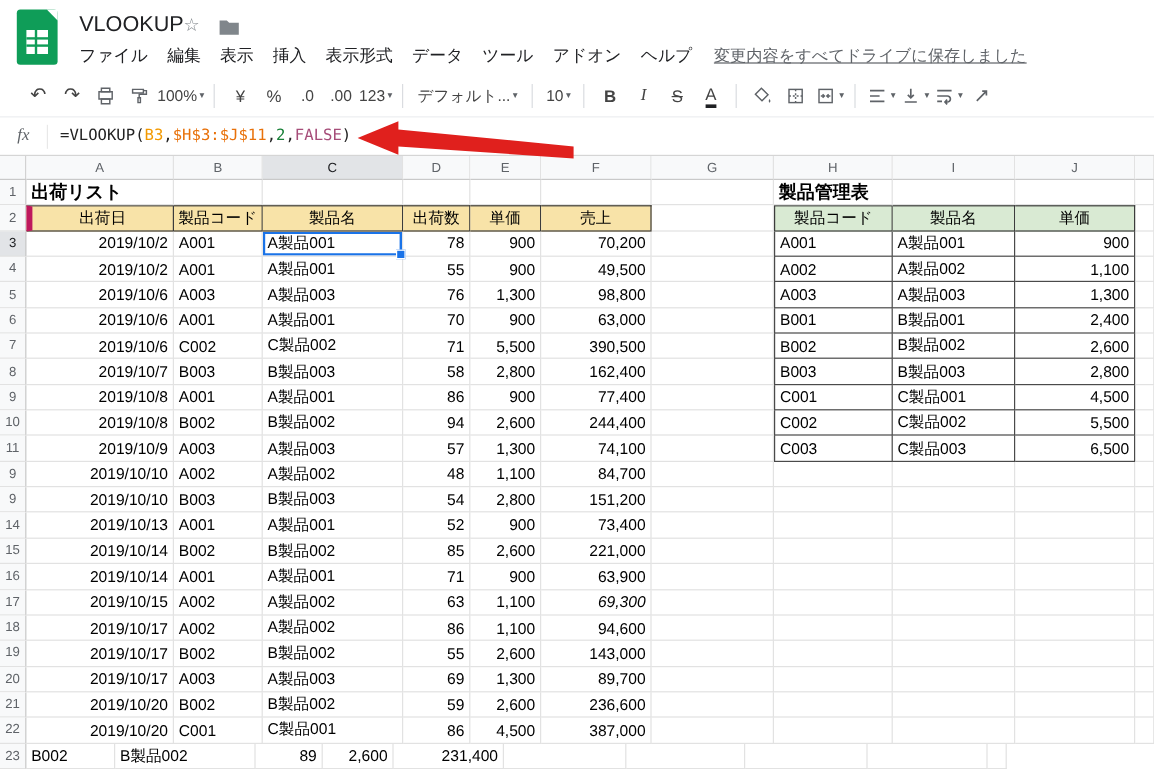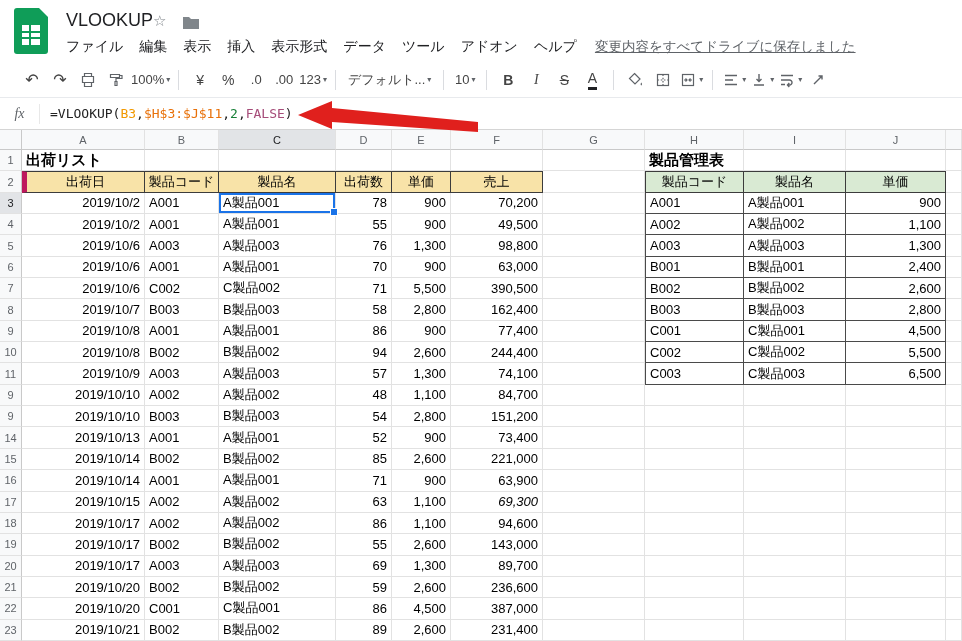--- a/index.html
+++ b/index.html
@@ -536,21 +536,20 @@
       <div class="cell num" style="width: 59px;">4,500</div>
       <div class="cell num" style="width: 92px;">387,000</div>
       <div class="cell" style="width: 102px;"></div>
       <div class="cell" style="width: 99px;"></div>
       <div class="cell" style="width: 102px;"></div>
       <div class="cell" style="width: 100px;"></div>
       <div class="cell" style="width: 16px;"></div>
     </div>
     <div class="g-row">
       <div class="g-rowh">23</div>
-      <div class="cell num" style="width: 123px;">2019/10/21</div>
       <div class="cell txt" style="width: 74px;">B002</div>
       <div class="cell txt" style="width: 117px;">B製品002</div>
       <div class="cell num" style="width: 56px;">89</div>
       <div class="cell num" style="width: 59px;">2,600</div>
       <div class="cell num" style="width: 92px;">231,400</div>
       <div class="cell" style="width: 102px;"></div>
       <div class="cell" style="width: 99px;"></div>
       <div class="cell" style="width: 102px;"></div>
       <div class="cell" style="width: 100px;"></div>
       <div class="cell" style="width: 16px;"></div>

